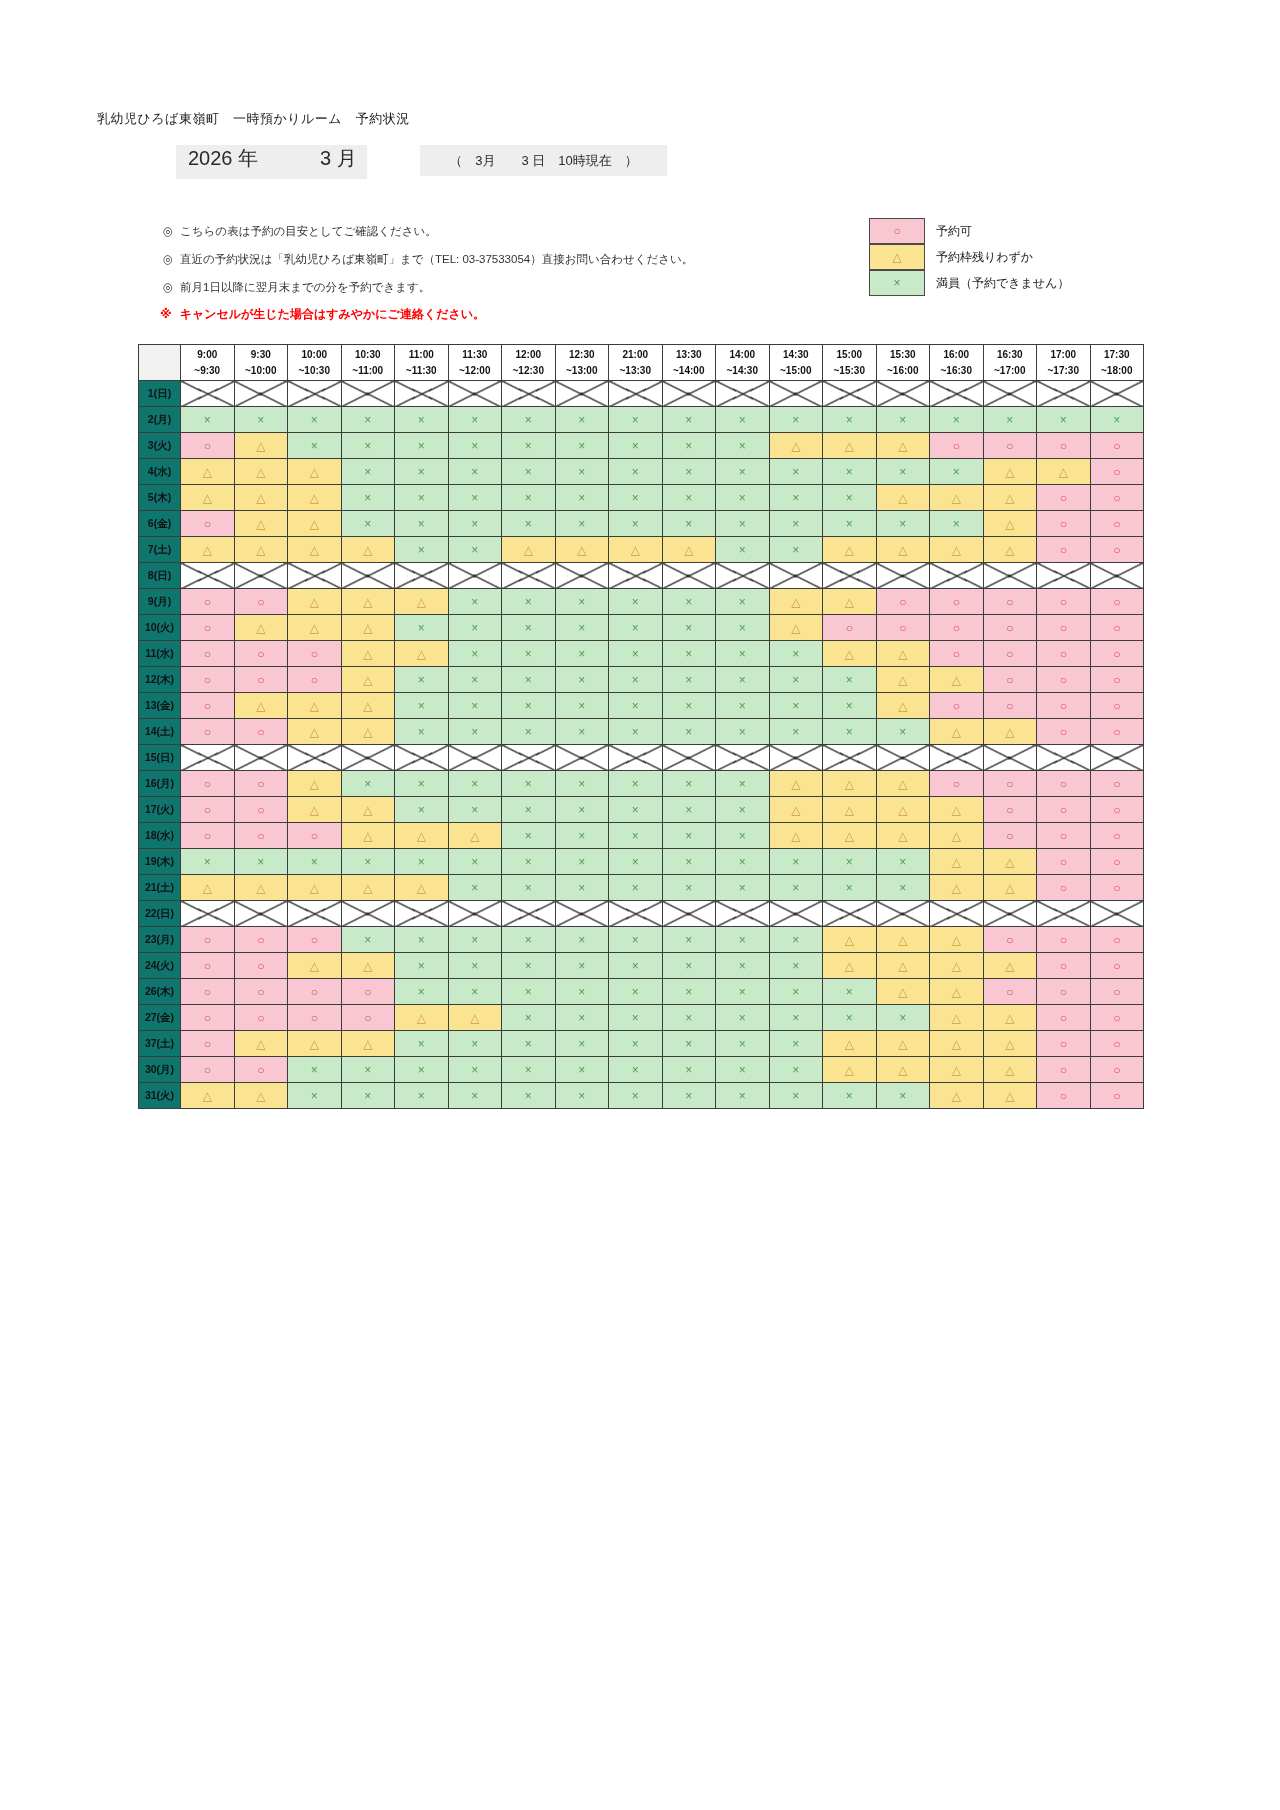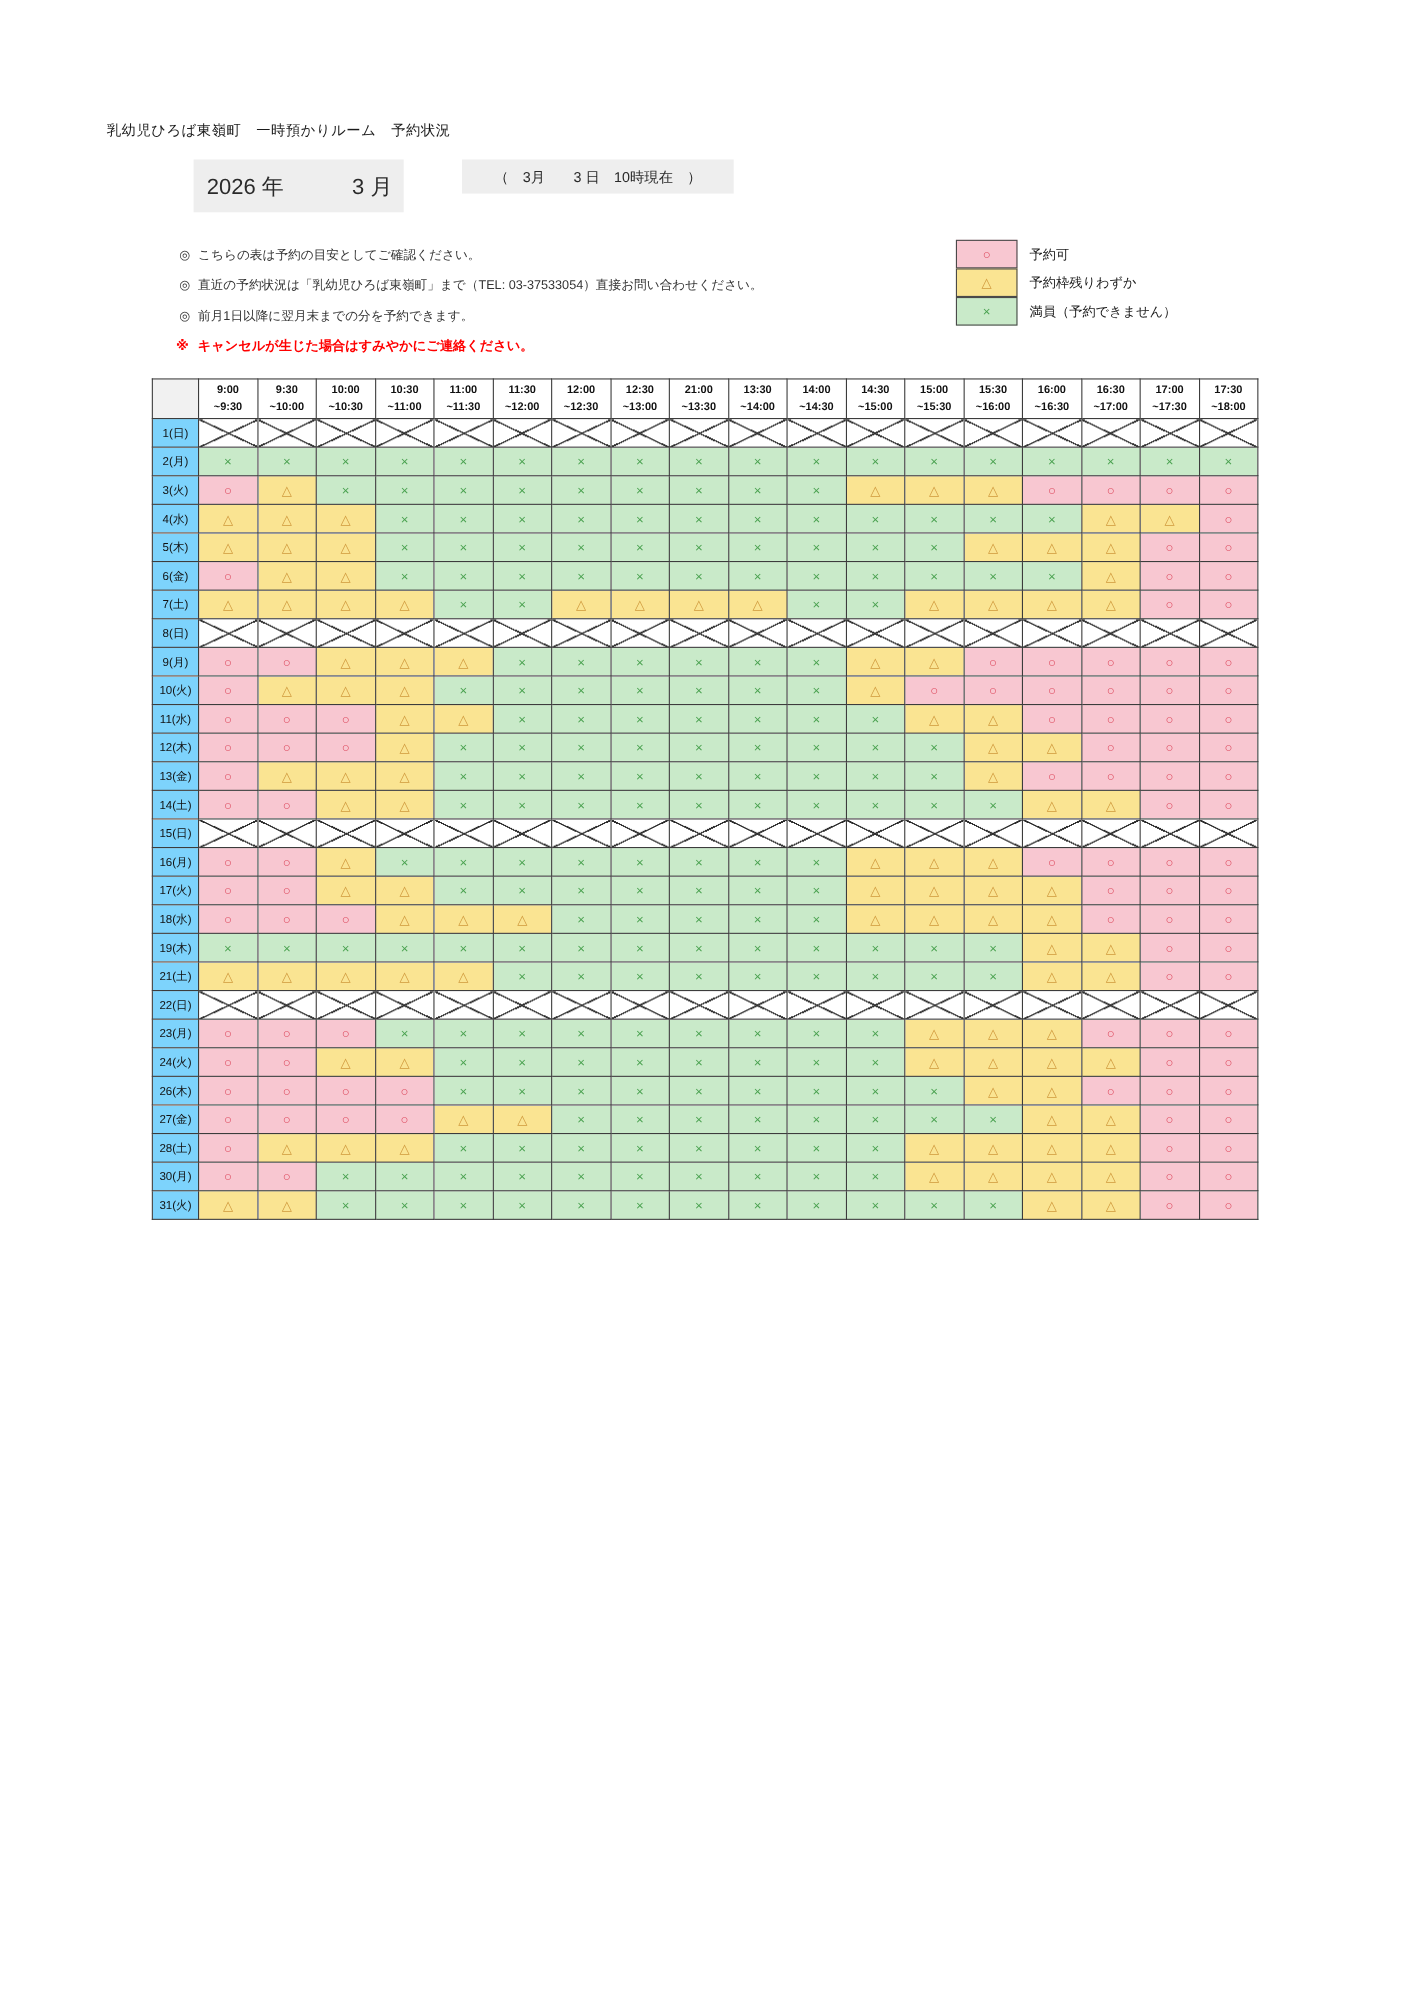--- a/index.html
+++ b/index.html
@@ -3,22 +3,22 @@
 <meta charset="utf-8">
 <style>
   html,body{margin:0;padding:0;}
   body{
     width:1280px;height:1810px;background:#ffffff;position:relative;
     font-family:"Liberation Sans","DejaVu Sans",sans-serif;color:#222;
     -webkit-font-smoothing:antialiased;
   }
   .page-title{position:absolute;left:97px;top:110px;font-size:13px;letter-spacing:.5px;color:#1a1a1a;}
   .year-box{
-    position:absolute;left:176px;top:145px;width:191px;height:48px;background:#eeeeee;
-    display:flex;align-items:center;padding-left:12px;box-sizing:border-box;gap:62px;
+    position:absolute;left:176px;top:145px;width:191px;height:34px;background:#eeeeee;
+    display:flex;padding-left:12px;box-sizing:border-box;gap:62px;
     font-size:20px;color:#2a2a2a;
   }
   .asof-box{
     position:absolute;left:420px;top:145px;width:247px;height:31px;background:#eeeeee;
     display:flex;align-items:center;justify-content:center;font-size:13px;color:#2a2a2a;
   }
   .note{position:absolute;left:163px;font-size:11.5px;color:#333;white-space:nowrap;}
   .note .marker{margin-right:7px;}
   .warning{position:absolute;left:160px;top:306px;font-size:12px;font-weight:bold;color:#ff0000;white-space:nowrap;}
   .warning .marker{margin-right:8px;}
@@ -36,21 +36,21 @@
     position:absolute;left:138px;top:344px;border-collapse:collapse;table-layout:fixed;
     width:1005px;
   }
   table.resv th,table.resv td{
     border:1px solid #3c3c3c;padding:0;text-align:center;vertical-align:middle;
     overflow:hidden;box-sizing:border-box;
   }
   table.resv thead th{height:36px;background:#ffffff;font-size:10px;font-weight:bold;line-height:1.55;color:#111;}
   table.resv th.corner{background:#f1f1f1;}
   table.resv tbody tr{height:26px;}
-  table.resv th.day{background:#7dd3fc;font-size:10.5px;font-weight:normal;color:#111;}
+  table.resv th.day{background:#0f766e;font-size:10.5px;font-weight:bold;color:#111;}
   table.resv td.status{font-size:12px;line-height:1;}
   table.resv td.closed{
     background-color:#ffffff;
     background-image:
       linear-gradient(to top right,transparent calc(50% - .7px),#2b2b2b calc(50% - .7px) calc(50% + .7px),transparent calc(50% + .7px)),
       linear-gradient(to bottom right,transparent calc(50% - .7px),#2b2b2b calc(50% - .7px) calc(50% + .7px),transparent calc(50% + .7px));
   }
 </style>
 </head>
 <body>
@@ -714,21 +714,21 @@
         <td class="status" style="background-color: rgb(201, 234, 201); color: rgb(73, 161, 79);">×</td>
         <td class="status" style="background-color: rgb(201, 234, 201); color: rgb(73, 161, 79);">×</td>
         <td class="status" style="background-color: rgb(201, 234, 201); color: rgb(73, 161, 79);">×</td>
         <td class="status" style="background-color: rgb(201, 234, 201); color: rgb(73, 161, 79);">×</td>
         <td class="status" style="background-color: rgb(250, 228, 146); color: rgb(208, 154, 62);">△</td>
         <td class="status" style="background-color: rgb(250, 228, 146); color: rgb(208, 154, 62);">△</td>
         <td class="status" style="background-color: rgb(248, 199, 209); color: rgb(221, 75, 95);">○</td>
         <td class="status" style="background-color: rgb(248, 199, 209); color: rgb(221, 75, 95);">○</td>
       </tr>
       <tr>
-        <th class="day">28(土)</th>
+        <th class="day">37(土)</th>
         <td class="status" style="background-color: rgb(248, 199, 209); color: rgb(221, 75, 95);">○</td>
         <td class="status" style="background-color: rgb(250, 228, 146); color: rgb(208, 154, 62);">△</td>
         <td class="status" style="background-color: rgb(250, 228, 146); color: rgb(208, 154, 62);">△</td>
         <td class="status" style="background-color: rgb(250, 228, 146); color: rgb(208, 154, 62);">△</td>
         <td class="status" style="background-color: rgb(201, 234, 201); color: rgb(73, 161, 79);">×</td>
         <td class="status" style="background-color: rgb(201, 234, 201); color: rgb(73, 161, 79);">×</td>
         <td class="status" style="background-color: rgb(201, 234, 201); color: rgb(73, 161, 79);">×</td>
         <td class="status" style="background-color: rgb(201, 234, 201); color: rgb(73, 161, 79);">×</td>
         <td class="status" style="background-color: rgb(201, 234, 201); color: rgb(73, 161, 79);">×</td>
         <td class="status" style="background-color: rgb(201, 234, 201); color: rgb(73, 161, 79);">×</td>

